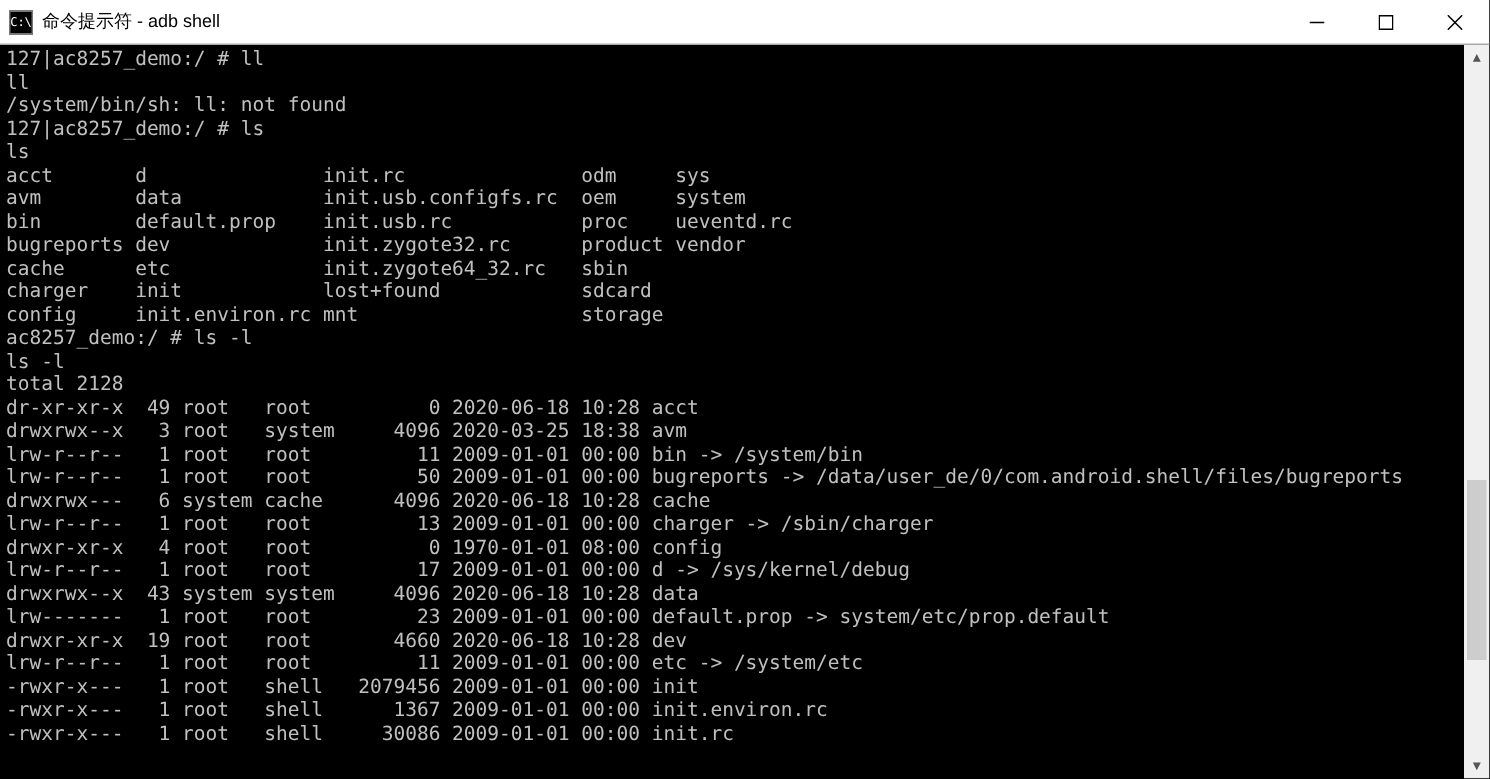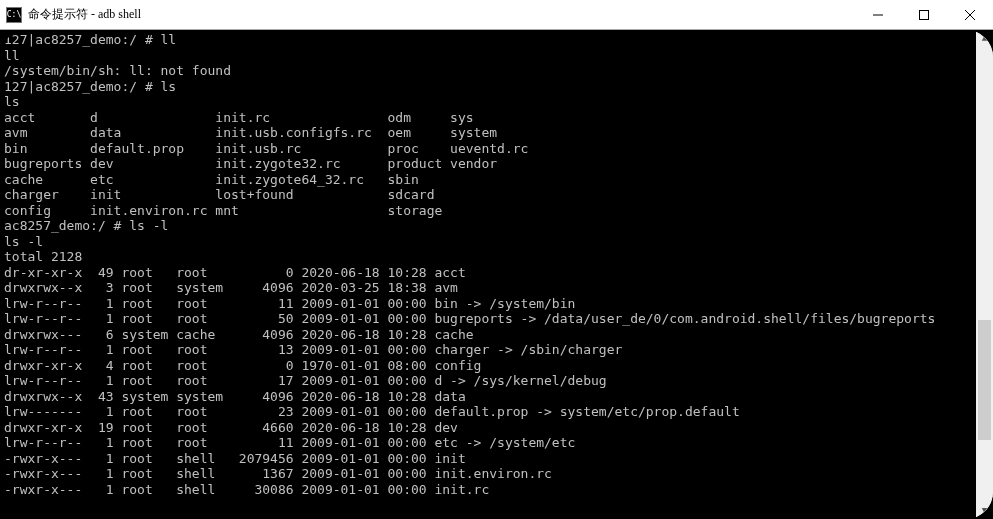--- a/index.html
+++ b/index.html
@@ -31,38 +31,37 @@
   margin-right: 6px;
   background: #000;
   display: inline-flex;
   align-items: center;
   justify-content: center;
   font-family: monospace;
   font-size: 8px;
   color: #fff;
   border: 1px solid #777;
 }
-.titlebar .title { flex: 1; font-family: Liberation Serif, serif; }
+.titlebar .title { flex: 1; }
 .win-controls { display: flex; height: 100%; }
 .win-btn {
   width: 46px;
   height: 100%;
   display: flex;
   align-items: center;
   justify-content: center;
   font-size: 14px;
   font-family: sans-serif;
 }
 .win-btn.close { }
 .win-btn svg { display: block; }
 .terminal-wrapper {
   flex: 1;
   position: relative;
   overflow: hidden;
-  border-radius: 27px;
 }
 .terminal {
   position: absolute;
   top: 0; left: 0; right: 17px; bottom: 0;
   background: #000;
   padding: 2px 4px;
   white-space: pre;
   line-height: 15.5px;
   overflow: hidden;
   font-family: "NSimSun", "SimSun", "Consolas", monospace;

